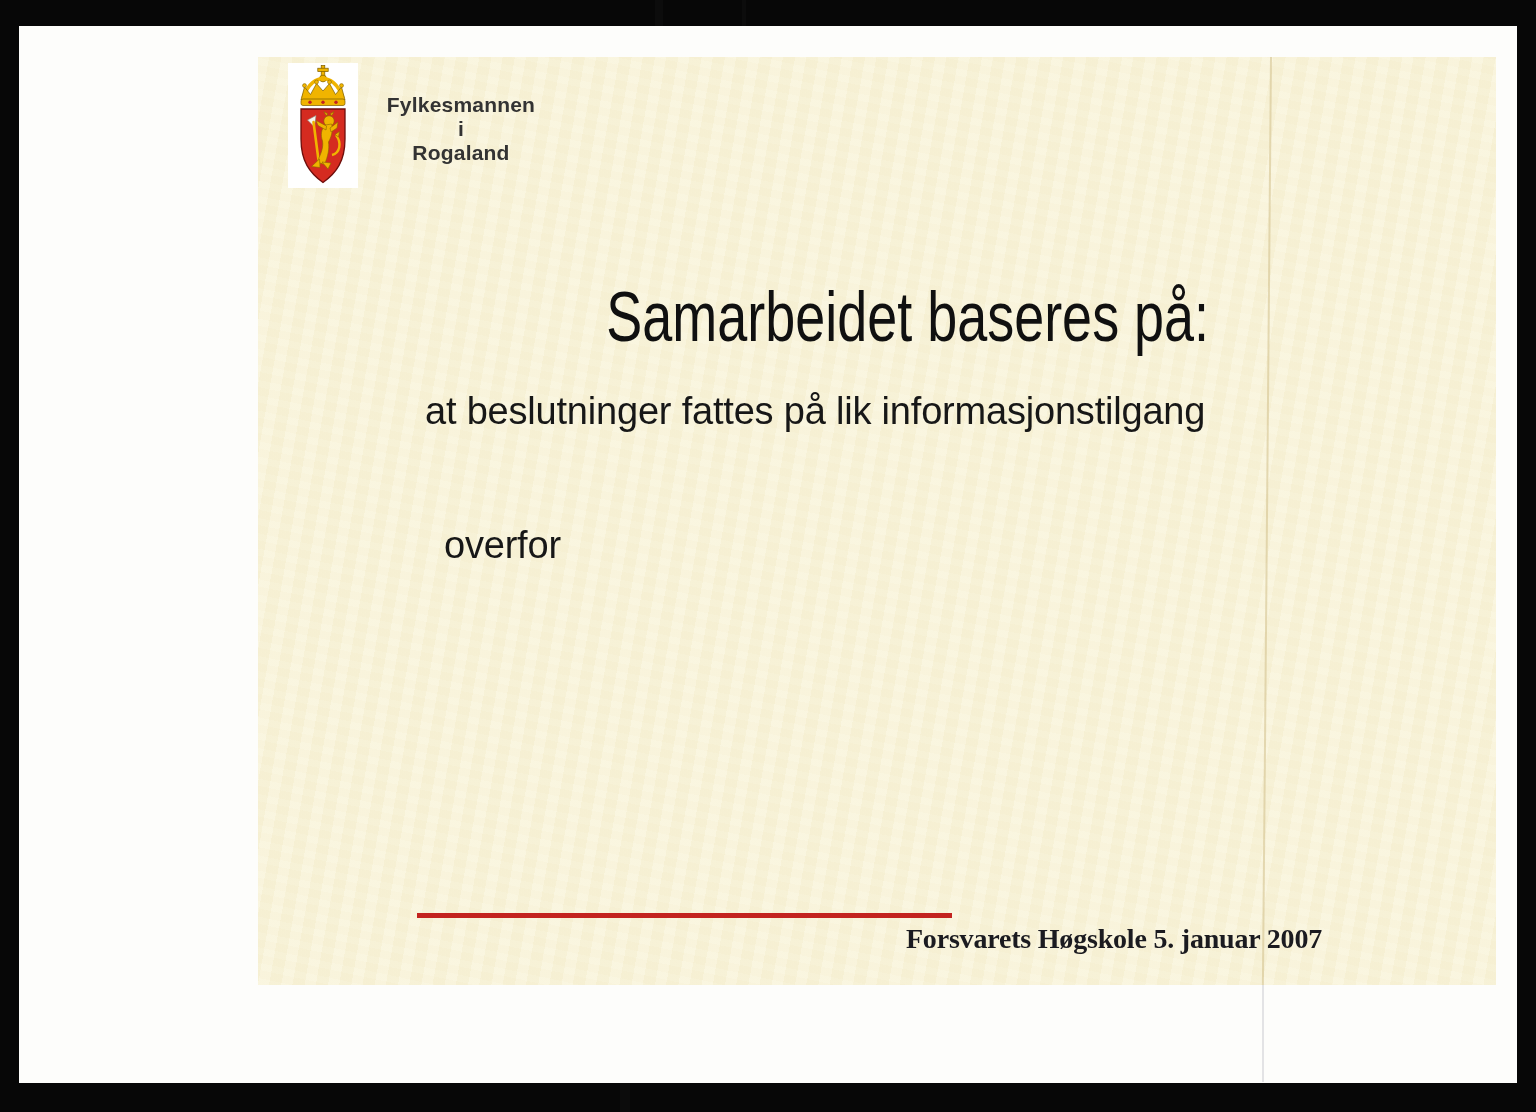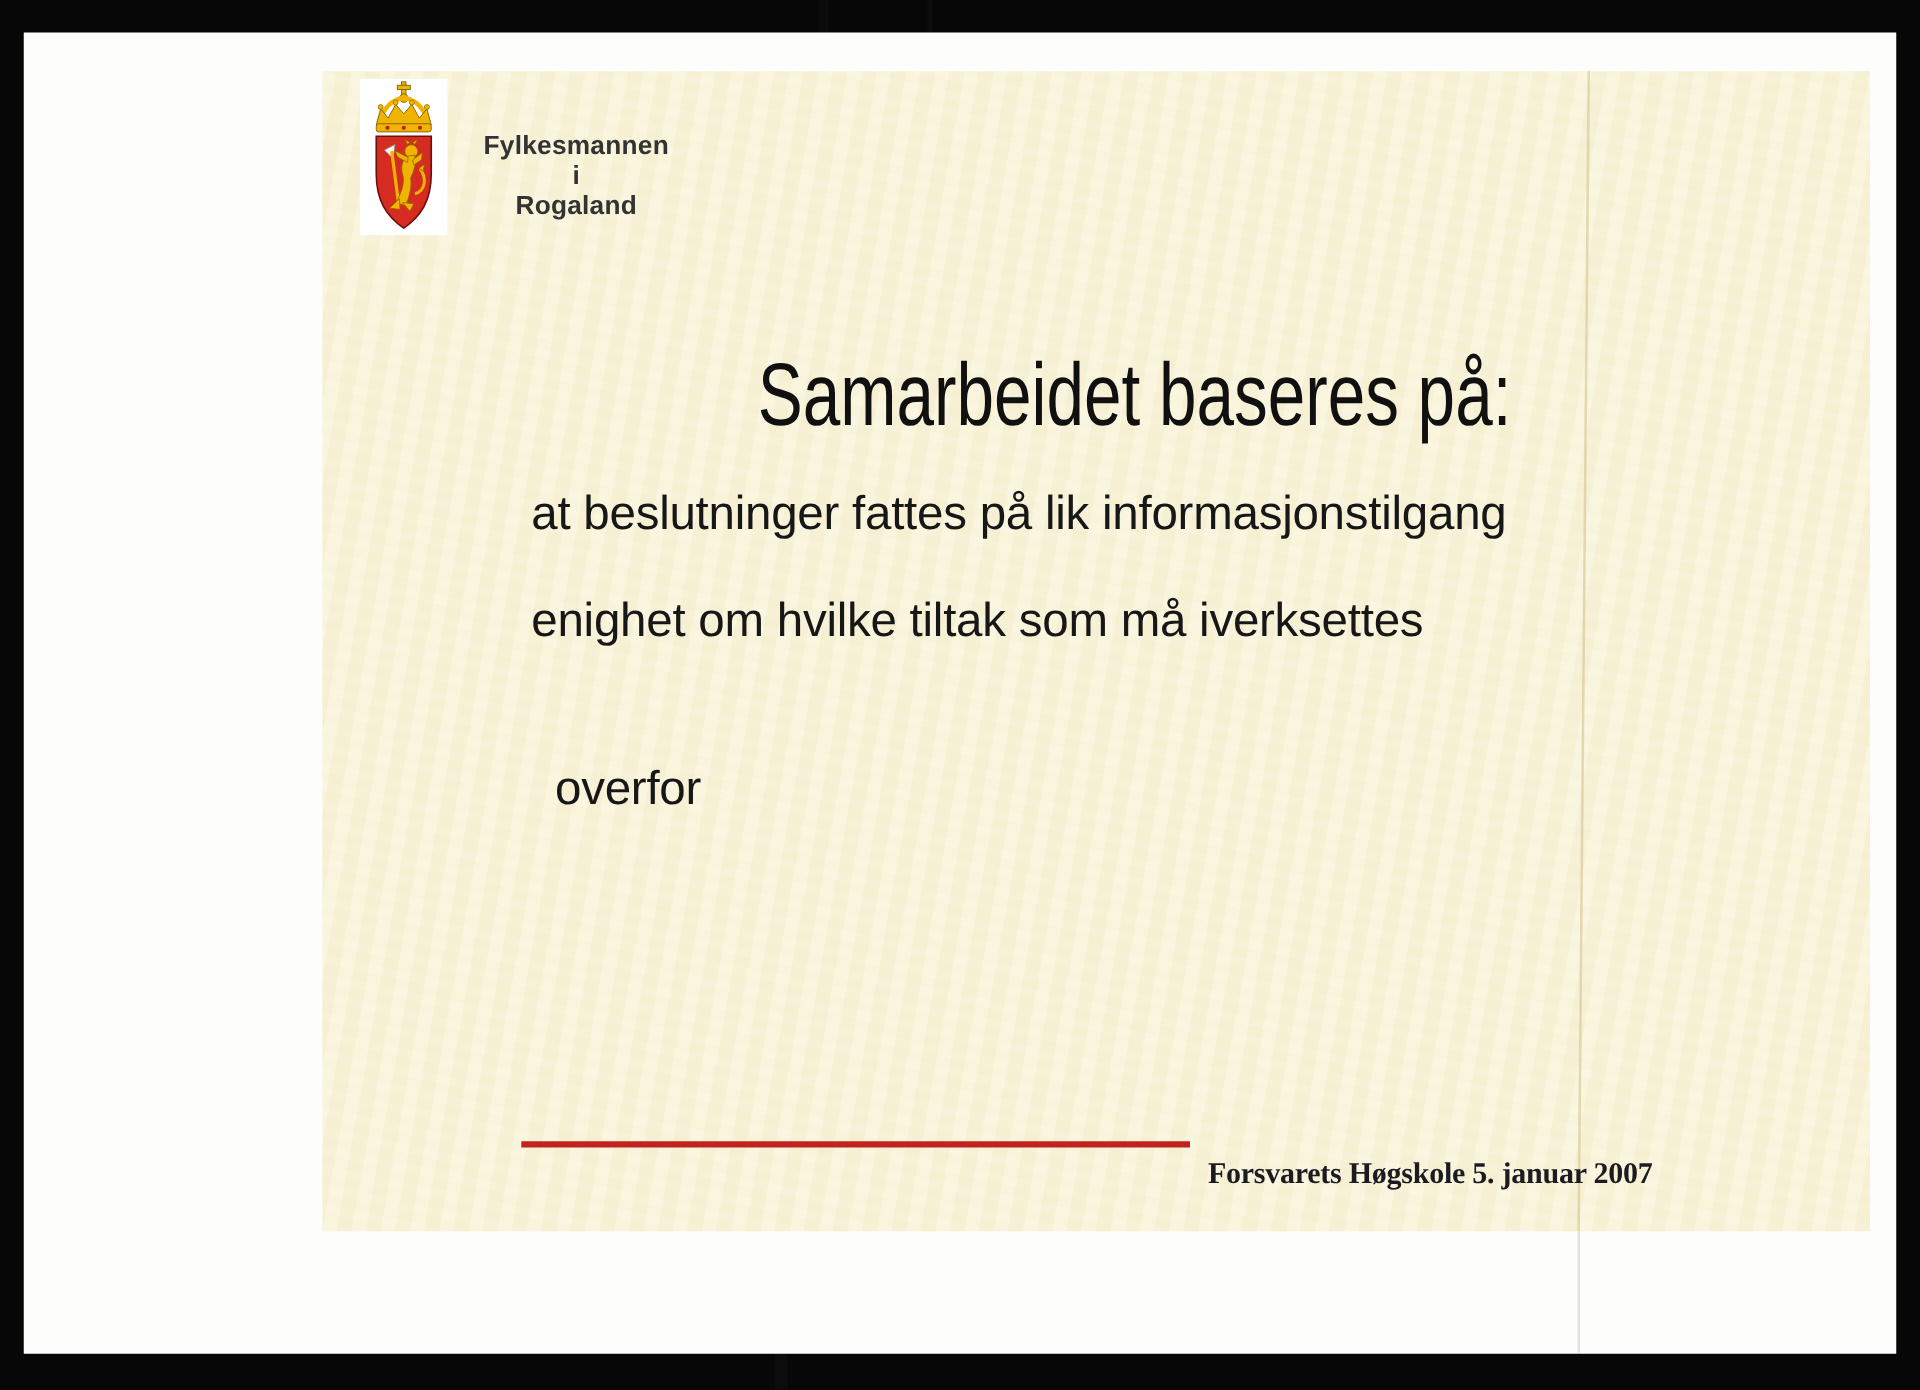--- a/index.html
+++ b/index.html
@@ -48,21 +48,21 @@
     background:rgba(195,195,202,.45);
   }
 
   .logo-patch{
     position:absolute;left:30px;top:6px;width:70px;height:125px;
     background:#ffffff;
   }
   .logo-patch svg{display:block;width:70px;height:125px;}
 
   .org{
-    position:absolute;left:108px;top:48px;width:190px;
+    position:absolute;left:108px;top:36px;width:190px;
     text-align:center;color:var(--c-header_text);
     font-weight:bold;font-size:21px;line-height:24px;letter-spacing:.2px;
   }
 
   .title{
     position:absolute;left:162px;top:224px;width:976px;margin:0;
     text-align:center;white-space:nowrap;
     font-size:71px;line-height:71px;font-weight:normal;color:#101010;
   }
   .title-inner{display:inline-block;transform:scaleX(.76);transform-origin:50% 50%;}
@@ -77,21 +77,21 @@
   .bullet .ln{display:inline-block;text-align:right;}
   .bullet .cont{margin-left:19px;}
 
   .redline{
     position:absolute;left:159px;top:856px;width:535px;height:5px;
     background:var(--c-accent_line);
   }
   .footer{
     position:absolute;right:174px;top:866px;
     font-family:"Liberation Serif", serif;font-weight:bold;
-    font-size:24px;line-height:32px;letter-spacing:-.2px;
+    font-size:28px;line-height:32px;letter-spacing:-.2px;
     color:var(--c-footer_text);white-space:nowrap;
   }
 </style>
 </head>
 <body>
 
 <div class="streak s1"></div>
 <div class="streak s2"></div>
 <div class="streak b1"></div>
 
@@ -147,20 +147,19 @@
     <div class="org">
       <div>Fylkesmannen</div>
       <div>i</div>
       <div>Rogaland</div>
     </div>
 
     <h1 class="title"><span class="title-inner">Samarbeidet baseres på:</span></h1>
 
     <div class="bullets">
       <p class="bullet"><span class="ln first">at beslutninger fattes på lik informasjonstilgang</span></p>
-      <p class="bullet"><span class="ln first">enighet om hvilke tiltak som må iverksettes</span></p>
       <p class="bullet"><br><span class="ln cont">overfor</span></p>
     </div>
 
     <div class="redline"></div>
     <div class="footer">Forsvarets Høgskole 5. januar 2007</div>
   </div>
 </div>
 
 </body></html>

